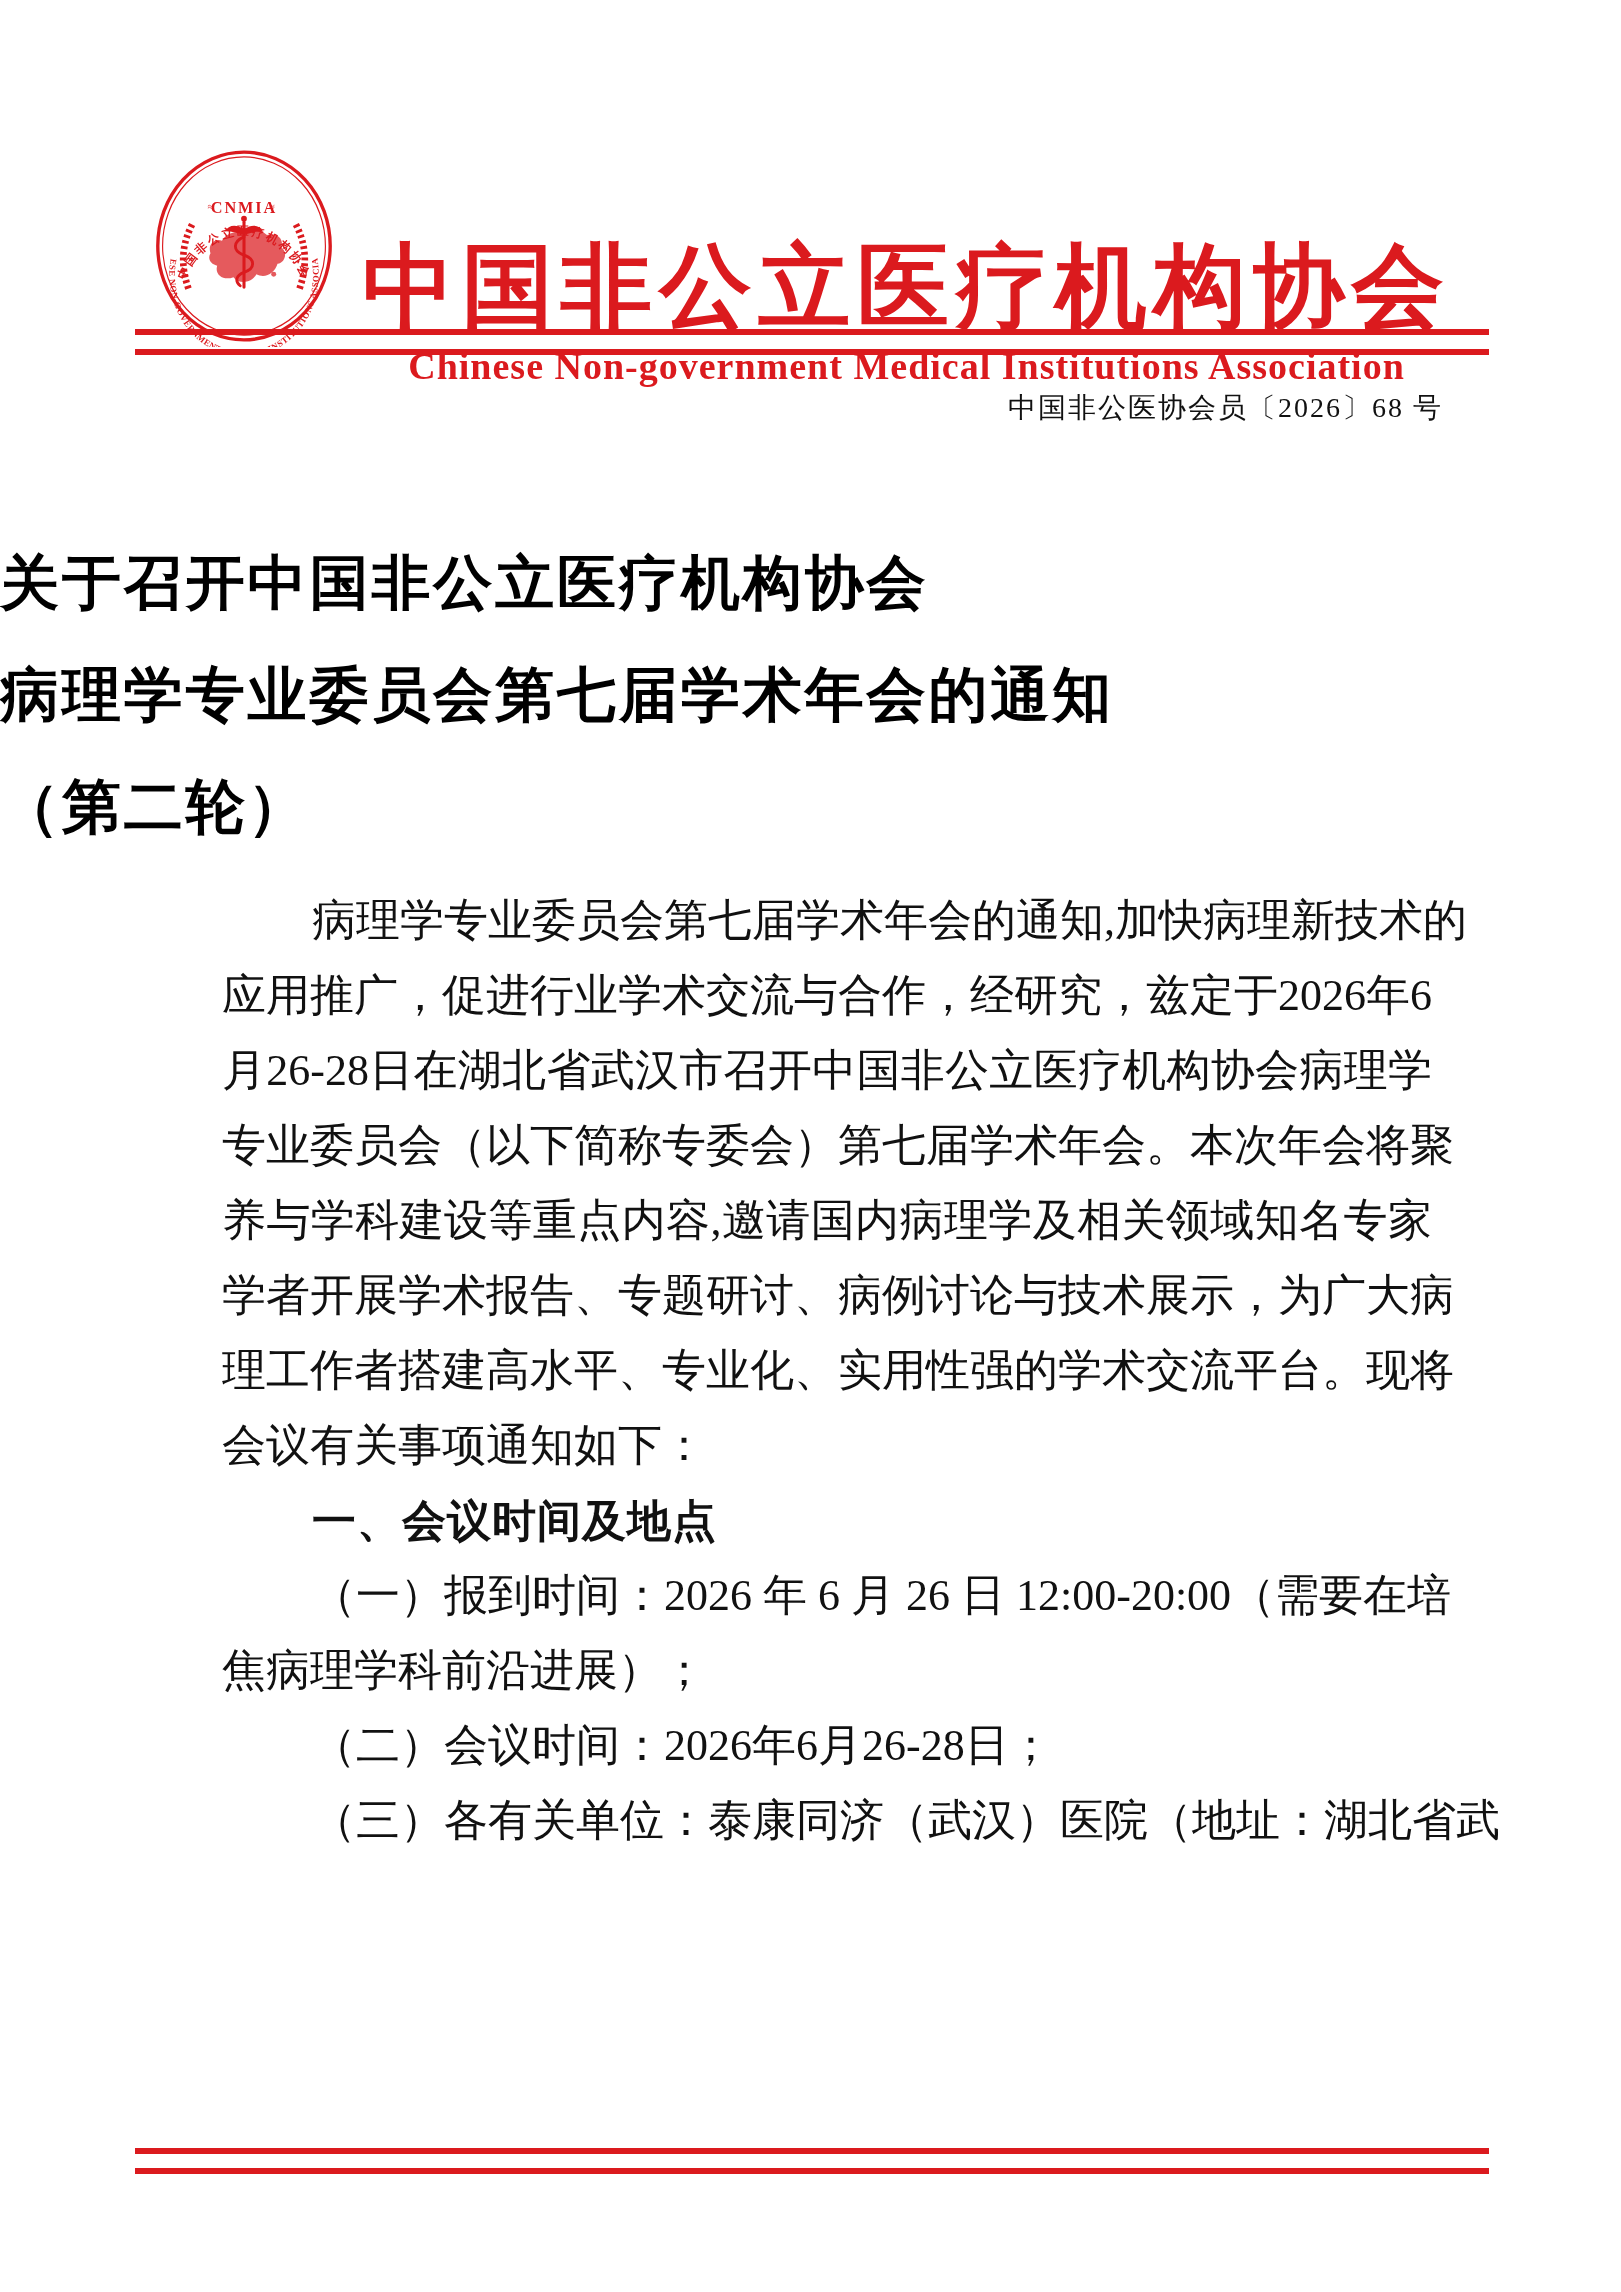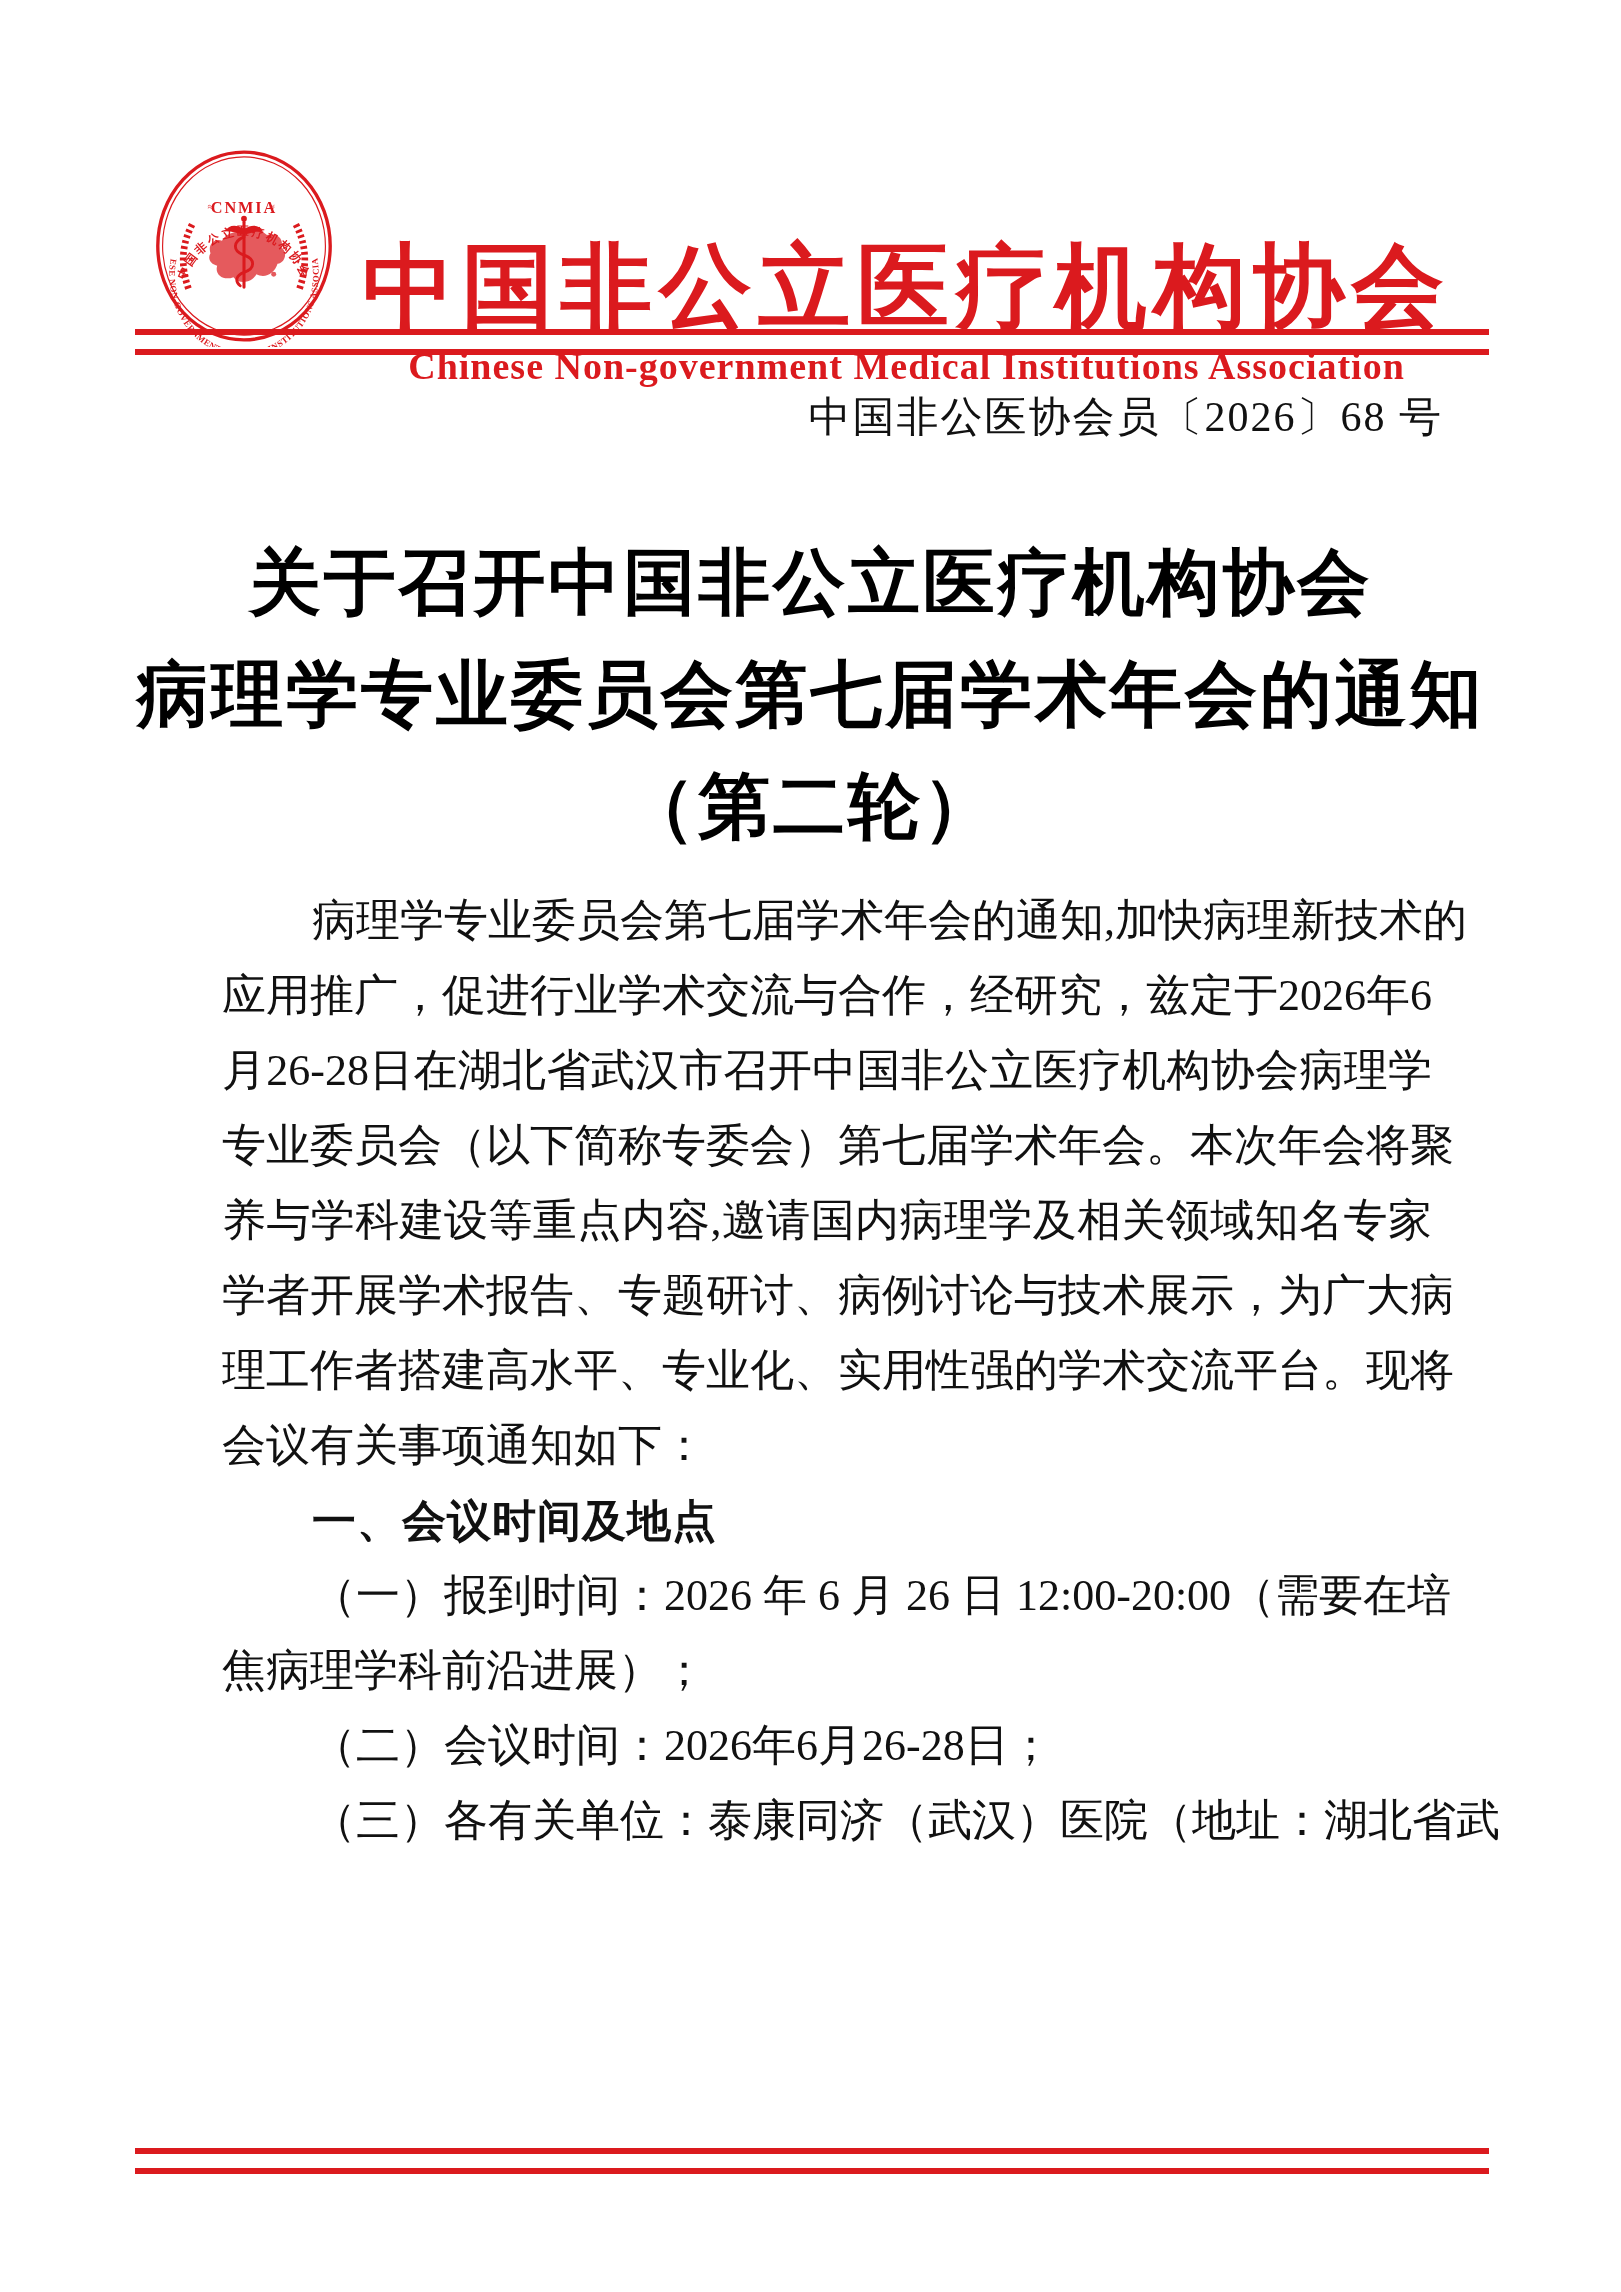--- a/index.html
+++ b/index.html
@@ -59,36 +59,36 @@
     border-top: 6.9px solid var(--accent);
     border-bottom: 6.9px solid var(--accent);
   }
   .rule-top    { top: 329px; }
   .rule-bottom { top: 2148px; }
 
   .doc-number {
     position: absolute;
     top: 389px;
     right: 178px;
-    font-size: 42px;
+    font-size: 28px;
     letter-spacing: 2px;
     color: var(--ink);
     white-space: nowrap;
   }
 
   
   .doc-title {
     position: absolute;
     top: 527px;
     left: 0;
     width: 1621px;
-    text-align: center;
+    text-align: left;
     color: #000000;
     font-weight: bold;
-    font-size: 72px;
+    font-size: 59px;
     line-height: 112px;
     letter-spacing: 2.9px;
   }
   .doc-title .t-line { white-space: nowrap; }
 
   
   .body-text {
     position: absolute;
     left: 222px;
     top: 883px;

